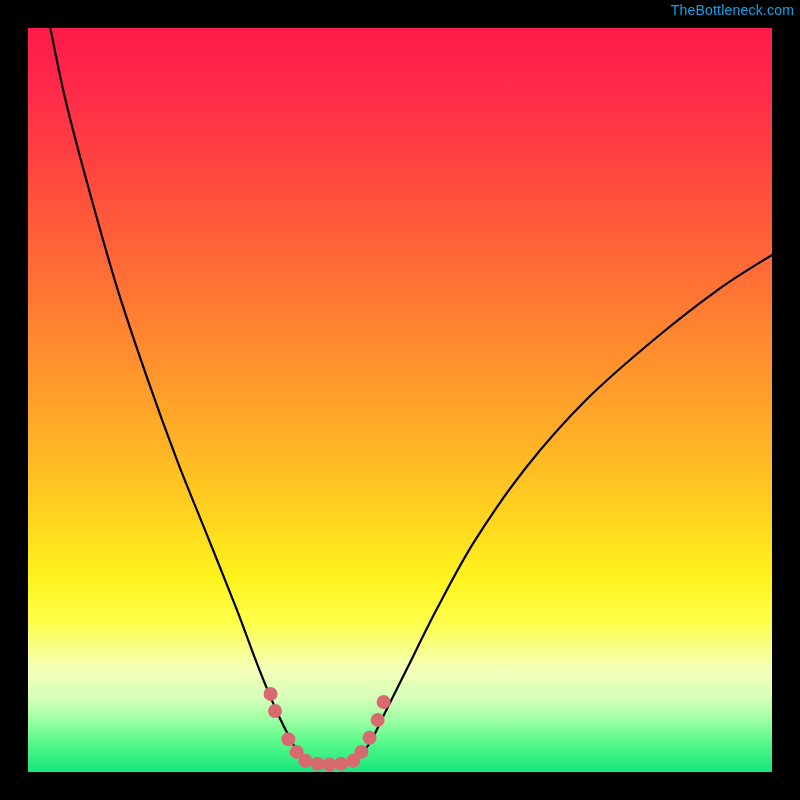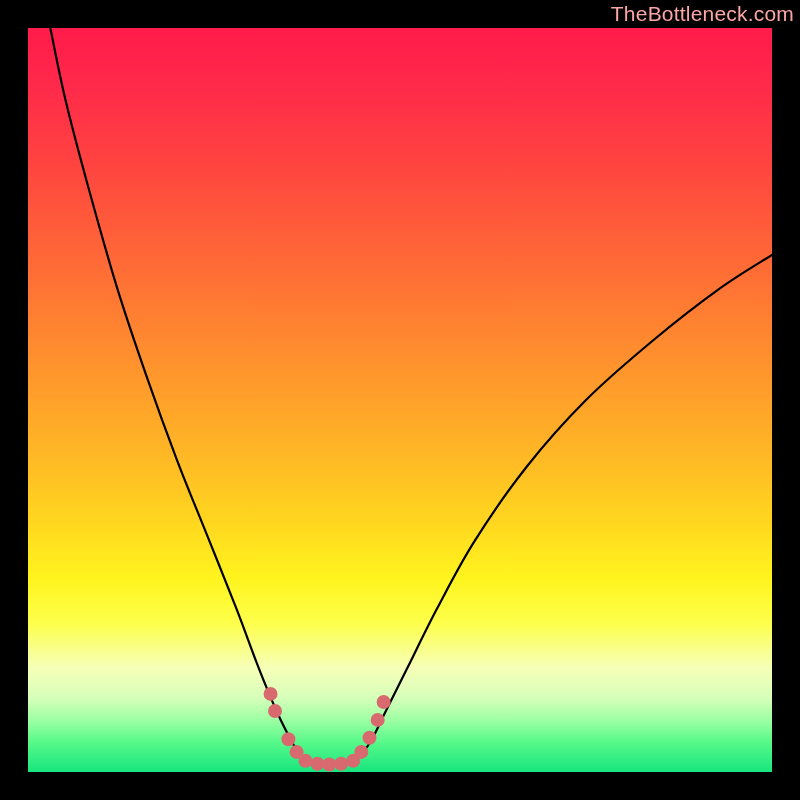--- a/index.html
+++ b/index.html
@@ -30,22 +30,22 @@
       #f6ffb8 86%,
       #d7ffba 90%,
       #9effa4 93%,
       #57f989 96%,
       #18e57e 100%);
   }
   .watermark {
     position: absolute;
     top: 2px;
     right: 6px;
-    color: #fca5a5;
-    font-size: 21px;
+    color: #0ea5e9;
+    font-size: 14px;
     font-weight: 500;
     letter-spacing: 0.2px;
     z-index: 20;
   }
   svg.curve {
     position: absolute;
     left: 0;
     top: 0;
     width: 744px;
     height: 744px;

